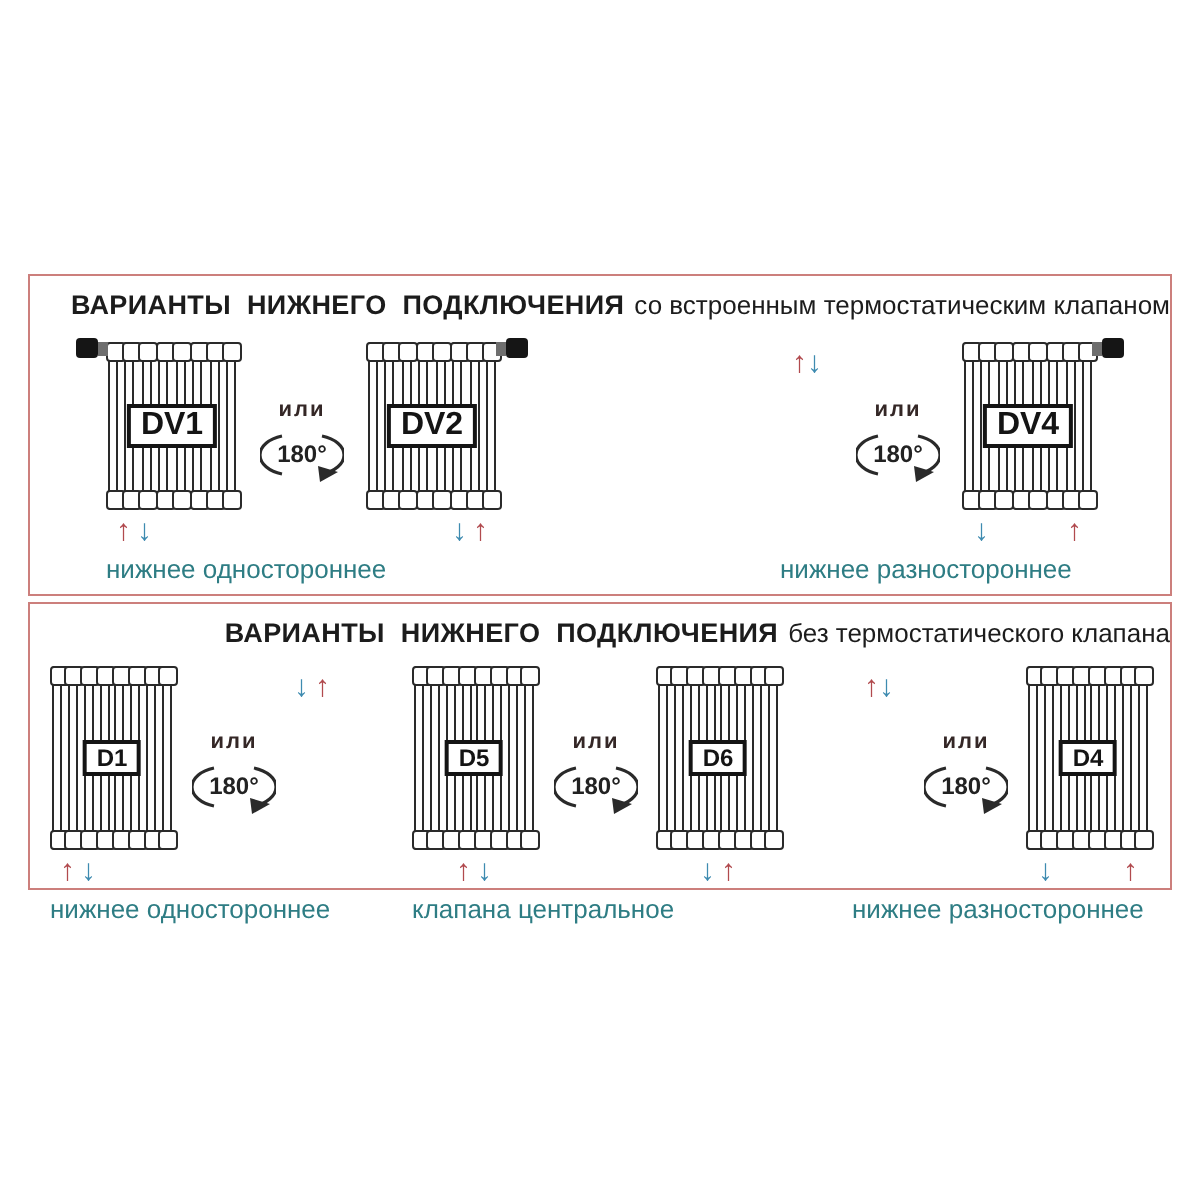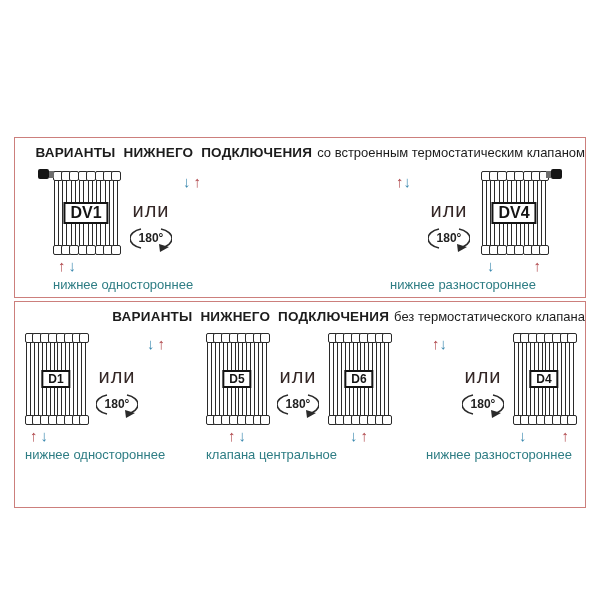--- a/index.html
+++ b/index.html
@@ -3,36 +3,36 @@
 <meta charset="utf-8">
 <style>
   * { box-sizing: border-box; margin: 0; padding: 0; }
   html,body { width:600px; height:600px; background:#fff;
     font-family:"Liberation Sans", sans-serif; }
   #stage { position:relative; width:600px; height:600px; background:var(--bg,#fff); overflow:hidden; }
 
   .panel { position:absolute; left:14px; width:572px; background:#fff;
     border:1.5px solid var(--border,#cc7f7c); }
   .panel.p0 { top:137px; height:161px; }
-  .panel.p1 { top:301px; height:207px; }
+  .panel.p1 { top:301px; height:144px; }
 
   .panel-title { text-align:right; padding-top:7px; font-size:13px; color:var(--title,#1c1c1c); white-space:nowrap; }
   .panel-title b { font-size:13.5px; word-spacing:4px; letter-spacing:.2px; margin-right:5px; }
 
   .groups { display:flex; justify-content:space-between; align-items:flex-start; }
   .p0 .groups { margin-top:11px; padding:0 38px; }
   .p1 .groups { margin-top:9px;  padding:0 10px; }
 
   .group { display:flex; flex-direction:column; align-items:flex-start; }
   .pair  { display:flex; align-items:flex-start; }
 
   .or-block { display:flex; flex-direction:column; align-items:center; }
   .p0 .or-block { margin:28px 11px 0; }
   .p1 .or-block { margin:32px 9px 0; }
-  .or-label { font-weight:normal; font-size:20px; color:var(--or,#342726); letter-spacing:1px; }
+  .or-label { font-weight:bold; font-size:11px; color:var(--or,#342726); letter-spacing:1px; }
   .rot { margin-top:3px; }
 
   .rad-col { display:flex; flex-direction:column; }
   .radiator { position:relative; }
   .p0 .radiator { width:66px; height:84px; }
   .p1 .radiator { width:62px; height:92px; }
 
   .tubes { display:flex; justify-content:space-between; height:100%; padding:0 1px; }
   .tube { position:relative; width:5px; height:100%; background:#fff;
     border:1px solid var(--line,#2a2a2a); border-radius:1px; }
@@ -99,20 +99,37 @@
             <div class="or-block">
               <div class="or-label">или</div>
               <svg width="42" height="27" viewBox="0 0 42 27" class="rot">
                 <text x="21" y="17" text-anchor="middle" font-size="12" font-weight="bold" fill="#222">180°</text>
                 <path d="M11,4 A16,10 0 0 0 11,23" fill="none" stroke="#2a2a2a" stroke-width="1.6"></path>
                 <path d="M31,4 A16,10 0 0 1 31,23" fill="none" stroke="#2a2a2a" stroke-width="1.6"></path>
                 <polygon points="29,19 39,22 30,27" fill="#2a2a2a"></polygon>
               </svg>
             </div>
             <div class="rad-col">
+              <div class="radiator">
+                <div class="tubes">
+                  <span class="tube"></span>
+                  <span class="tube"></span>
+                  <span class="tube"></span>
+                  <span class="tube"></span>
+                  <span class="tube"></span>
+                  <span class="tube"></span>
+                  <span class="tube"></span>
+                  <span class="tube"></span>
+                </div>
+                <div class="rad-label">DV2</div>
+                <div class="valve right">
+                  <span class="collar"></span>
+                  <span class="knob"></span>
+                </div>
+              </div>
               <div class="arrows right">
                 <span class="arr down">↓</span>
                 <span class="arr up">↑</span>
               </div>
             </div>
           </div>
           <div class="caption">нижнее одностороннее</div>
         </div>
         <div class="group">
           <div class="pair">

